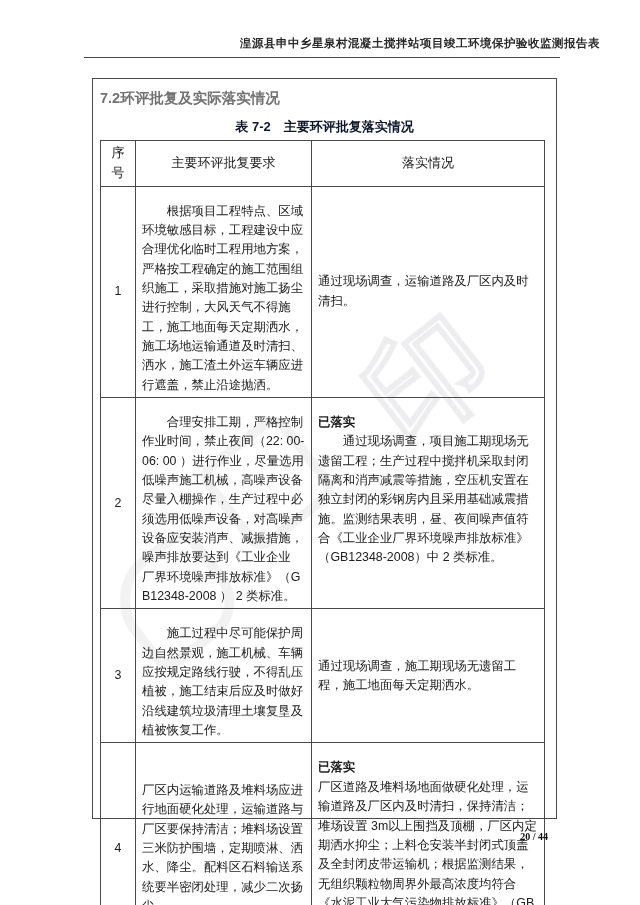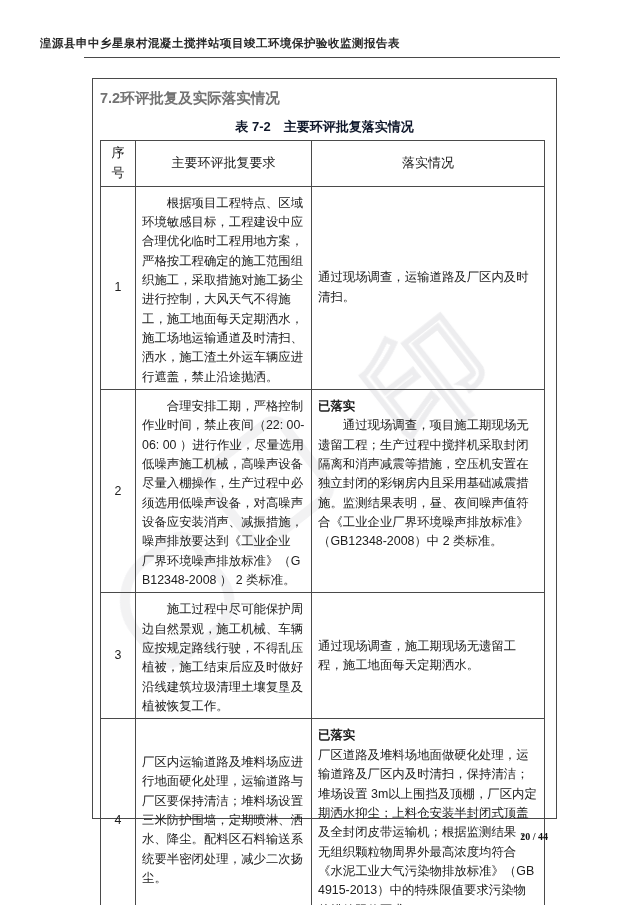--- a/index.html
+++ b/index.html
@@ -7,21 +7,21 @@
     width:640px;height:905px;
     background:#ffffff;
     position:relative;
     font-family:"Liberation Sans","DejaVu Sans",sans-serif;
     color:#1f1f1f;
     overflow:hidden;
   }
   
   .doc-header{
     position:absolute;top:36px;left:40px;right:40px;
-    text-align:left;font-size:11.5px;font-weight:bold;
+    text-align:right;font-size:11.5px;font-weight:bold;
     letter-spacing:0.5px;color:#2a2a2a;
   }
   .header-rule{
     position:absolute;top:57px;left:84px;right:80px;
     border-top:1.6px solid #4a4a4a;height:0;
   }
   
   .watermark{position:absolute;pointer-events:none;opacity:0.55;}
   .wm-char{
     position:absolute;left:370px;top:300px;
@@ -58,21 +58,21 @@
     font-size:12.4px;line-height:1.56;
     padding:2px 6px;color:#202020;
     word-break:break-all;
   }
   table.review th{font-weight:normal;font-size:13px;text-align:center;height:24px;}
   td.seq{ text-align:center;vertical-align:middle;font-size:13px; }
   td.vt{ vertical-align:top; }
   td.vm{ vertical-align:middle; }
   td .p{ margin:0; }
   td .indent{ text-indent:2em; }
-  td .pad-top{ padding-top:5px; }
+  td .pad-top{ padding-top:13px; }
   .status-label{ font-weight:bold; }
   .gap6{ margin-top:6px; }
   .page-footer{
     position:absolute;top:831px;left:0;width:548px;
     text-align:right;font-size:10px;font-weight:bold;
     font-family:"Liberation Serif","DejaVu Serif",serif;color:#111;
   }
 </style>
 </head>
 <body>

